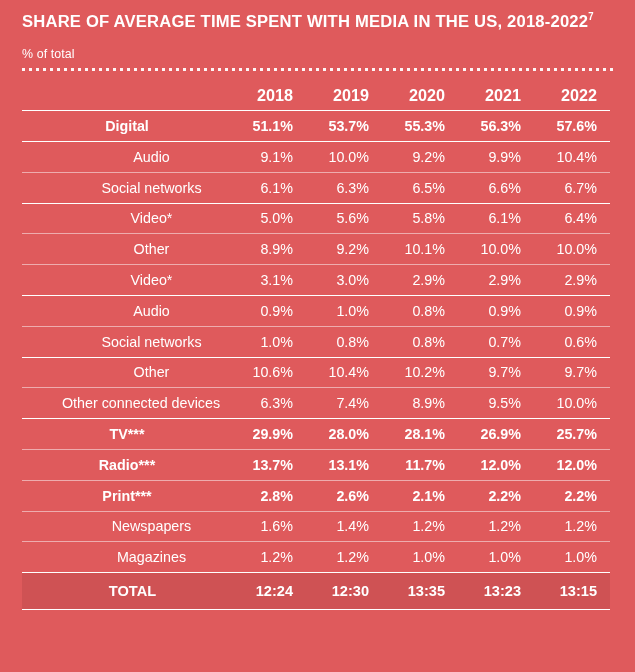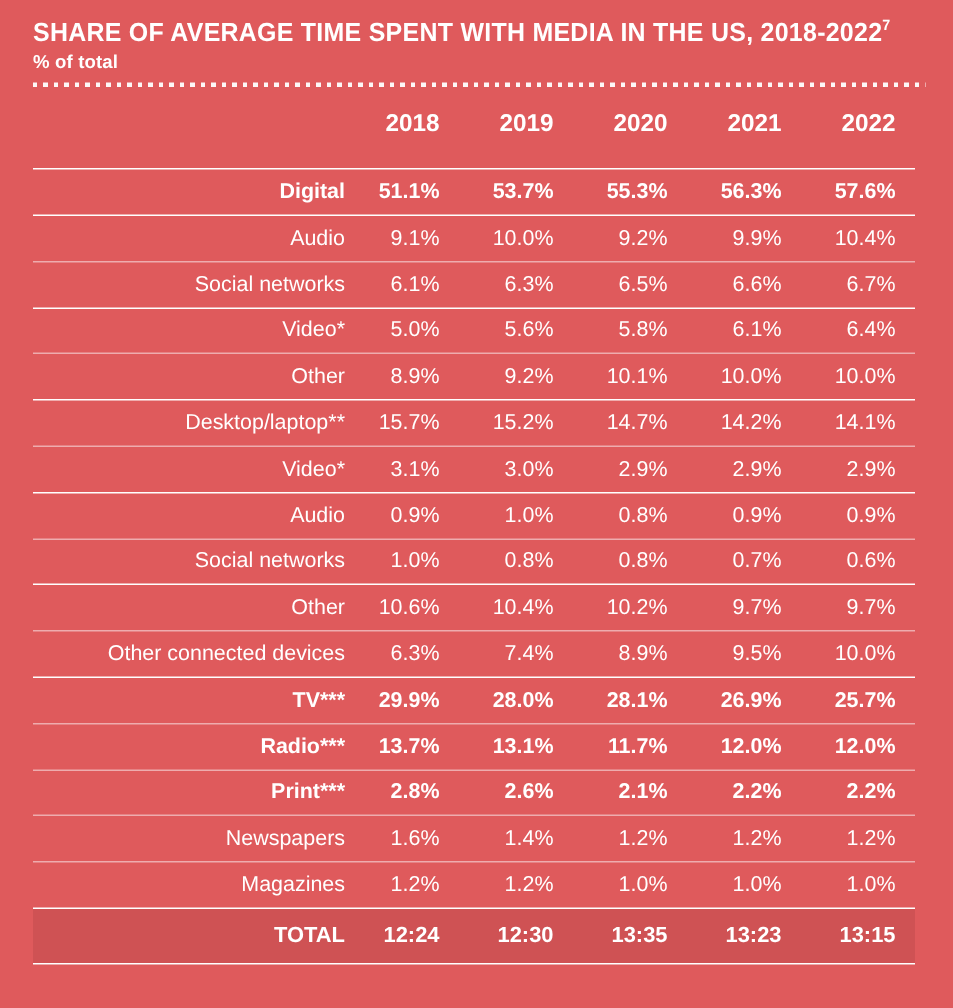--- a/index.html
+++ b/index.html
@@ -39,22 +39,22 @@
     transform: scaleX(0.955);
     transform-origin: left center;
   }
   .title sup {
     font-size: 10px;
     vertical-align: super;
     line-height: 0;
   }
   .subtitle {
     font-size: 12.4px;
-    font-weight: bold;
-    margin: 4px 0 0 0;
+    font-weight: normal;
+    margin: 17px 0 0 0;
     letter-spacing: 0.1px;
   }
   .dotted-rule {
     margin: 7px 0 0 0;
     height: 3px;
     background-image: repeating-linear-gradient(
         to right,
         #ffffff 0px, #ffffff 3px,
         rgba(255,255,255,0) 3px, rgba(255,255,255,0) 7px);
     opacity: 0.95;
@@ -82,28 +82,28 @@
     white-space: nowrap;
   }
 
   th.year, td.val {
     text-align: right;
     padding-right: 13px;
   }
   th.year {
     font-size: 16.2px;
     font-weight: bold;
-    padding-bottom: 22px;
+    padding-bottom: 7px;
     height: 32px;
     vertical-align: bottom;
   }
   th.corner { }
 
   td.lbl {
-    text-align: right;
+    text-align: center;
   }
 
   
   tr.lvl0 td.lbl { padding-left: 2px; font-weight: bold; }
   tr.lvl1 td.lbl { padding-left: 30px; font-weight: normal; }
   tr.lvl2 td.lbl { padding-left: 51px; font-weight: normal; }
   tr.lvl0 td.val { font-weight: bold; }
 
   
   tr.rule-strong > td, tr.rule-strong > th {
@@ -189,28 +189,20 @@
             <td class="val">6.4%</td>
           </tr>
           <tr class="lvl2 rule-light">
             <td class="lbl">Other</td>
             <td class="val">8.9%</td>
             <td class="val">9.2%</td>
             <td class="val">10.1%</td>
             <td class="val">10.0%</td>
             <td class="val">10.0%</td>
           </tr>
-          <tr class="lvl1 rule-strong">
-            <td class="lbl">Desktop/laptop**</td>
-            <td class="val">15.7%</td>
-            <td class="val">15.2%</td>
-            <td class="val">14.7%</td>
-            <td class="val">14.2%</td>
-            <td class="val">14.1%</td>
-          </tr>
           <tr class="lvl2 rule-light">
             <td class="lbl">Video*</td>
             <td class="val">3.1%</td>
             <td class="val">3.0%</td>
             <td class="val">2.9%</td>
             <td class="val">2.9%</td>
             <td class="val">2.9%</td>
           </tr>
           <tr class="lvl2 rule-strong">
             <td class="lbl">Audio</td>

